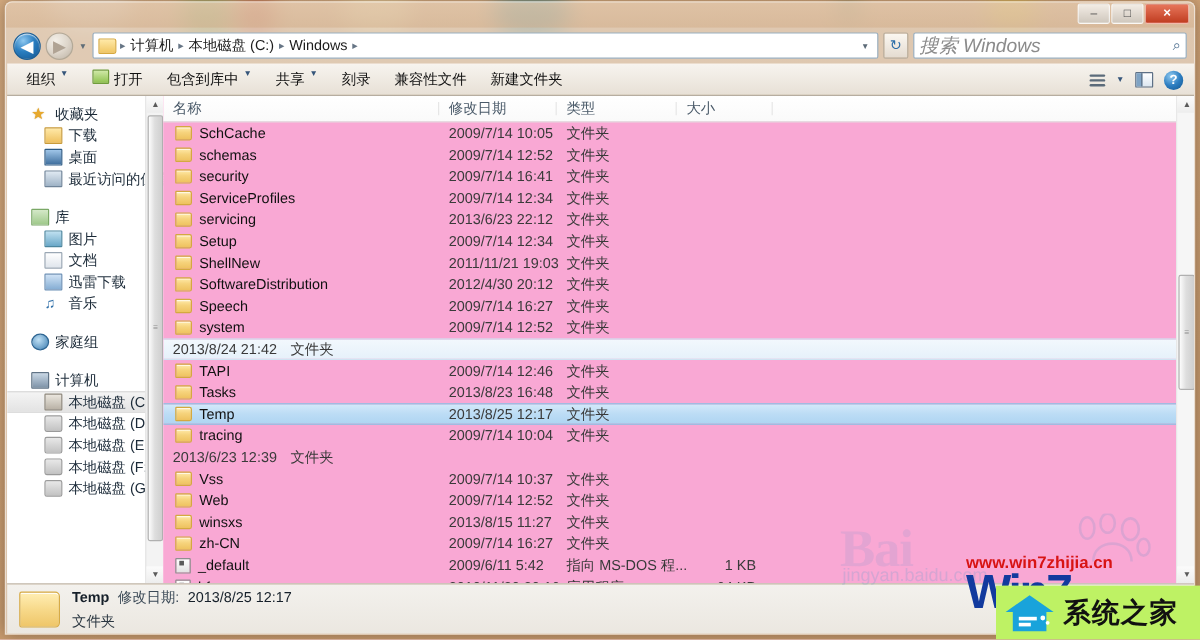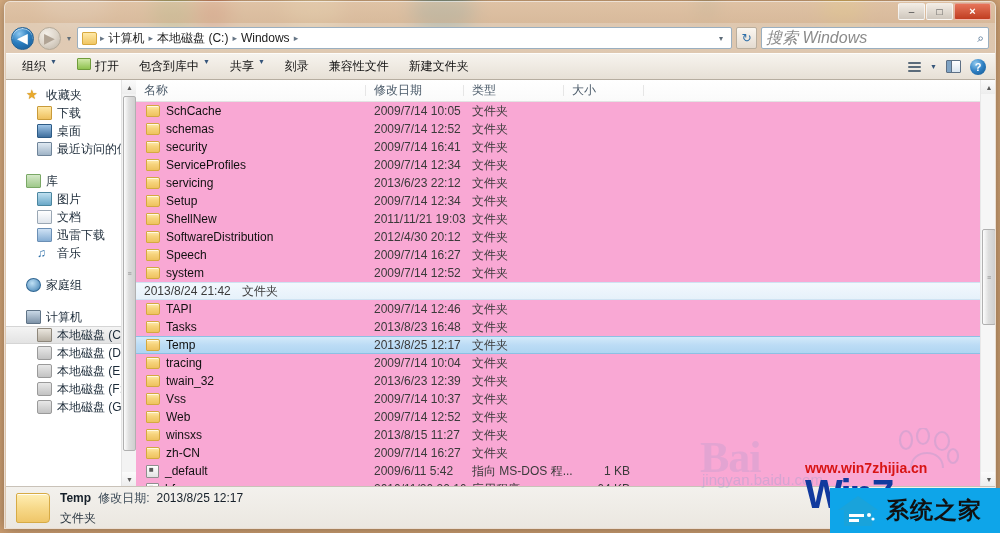--- a/index.html
+++ b/index.html
@@ -300,21 +300,21 @@
     font-family:"Liberation Sans", sans-serif;
   }
   .wm-win7 {
     position:absolute; left:805px; top:472px; z-index:31;
     font-size:40px; font-weight:bold; color:#123a9e;
     font-family:"Liberation Sans", sans-serif; letter-spacing:-2px;
   }
   .wm-sysjia {
     position:absolute; left:830px; top:488px; z-index:33;
     width:170px; height:45px;
-    background:#0ea5e9;
+    background:#bef264;
     display:flex; align-items:center; gap:6px; padding-left:6px;
   }
   .wm-sysjia-logo { width:44px; height:34px; flex:none; }
   .wm-sysjia-text {
     font-size:23px; font-weight:bold; color:#111;
     font-family:"DejaVu Sans", sans-serif; letter-spacing:1px;
   }
 </style>
 </head>
 <body>
@@ -655,24 +655,20 @@
             <div class="c-name">
               <span class="folder-ic"></span>
               <span>tracing</span>
             </div>
             <div class="c-date">2009/7/14 10:04</div>
             <div class="c-type">文件夹</div>
             <div class="c-size"></div>
             <div class="c-rest"></div>
           </div>
           <div class="frow">
-            <div class="c-name">
-              <span class="folder-ic"></span>
-              <span>twain_32</span>
-            </div>
             <div class="c-date">2013/6/23 12:39</div>
             <div class="c-type">文件夹</div>
             <div class="c-size"></div>
             <div class="c-rest"></div>
           </div>
           <div class="frow">
             <div class="c-name">
               <span class="folder-ic"></span>
               <span>Vss</span>
             </div>

